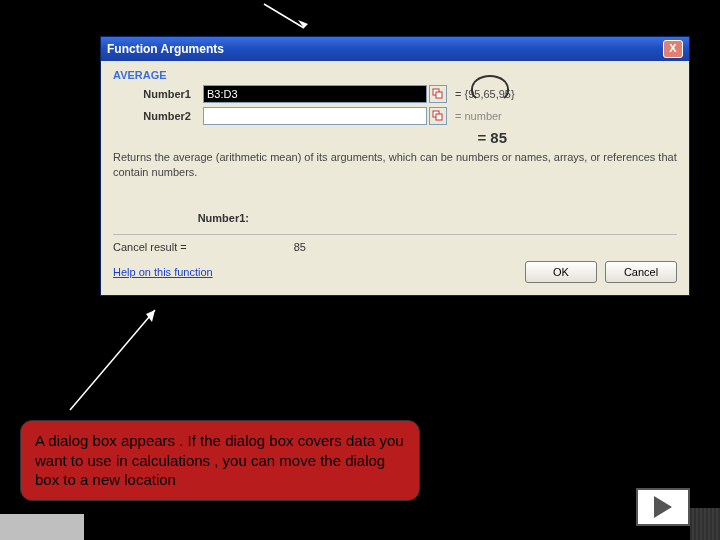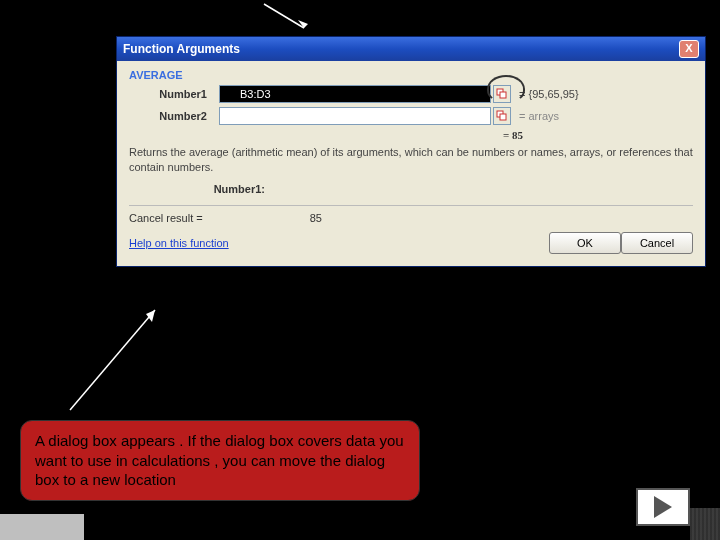--- a/index.html
+++ b/index.html
@@ -7,21 +7,21 @@
     width: 720px;
     height: 540px;
     background: #000;
     font-family: Tahoma, Arial, sans-serif;
     font-size: 11px;
     position: relative;
     overflow: hidden;
   }
   .dialog {
     position: absolute;
-    left: 116px;
+    left: 100px;
     top: 36px;
     width: 590px;
     background: #ece9d8;
     border: 1px solid #0a246a;
     box-shadow: 2px 2px 3px rgba(0,0,0,0.3);
   }
   .titlebar {
     background: linear-gradient(to bottom, #3a6ee0 0%, #1c4dc0 50%, #1a3fa0 100%);
     color: #fff;
     font-weight: bold;
@@ -63,26 +63,26 @@
     position: relative;
   }
   .arg-label {
     width: 90px;
     text-align: right;
     font-weight: bold;
     padding-right: 12px;
     font-size: 11px;
   }
   .arg-input {
-    width: 272px;
+    width: 224px;
     height: 18px;
     border: 1px solid #7f9db9;
     background: #fff;
     font-size: 11px;
-    padding: 1px 20px;
+    padding: 1px 3px;
   }
   .arg-input.sel {
     background: #000;
     color: #fff;
   }
   .collapse-btn {
     width: 18px;
     height: 18px;
     border: 1px solid #7f9db9;
     background: #ece9d8;
@@ -105,40 +105,40 @@
     height: 28px;
     border: 2px solid #333;
     border-radius: 50% 50% 45% 45%;
     border-bottom-color: transparent;
     pointer-events: none;
   }
   .eq-line {
     text-align: right;
     padding-right: 170px;
     font-weight: bold;
-    font-size: 11px;
+    font-size: 15px;
     margin: 2px 0 4px 0;
-    font-family: Liberation Serif, serif;
   }
   .desc {
     font-size: 11px;
     color: #444;
     margin-bottom: 8px;
     line-height: 1.35;
   }
   .num-desc {
     display: flex;
     font-size: 11px;
     margin-bottom: 10px;
   }
   .num-desc .lab {
     width: 140px;
     text-align: right;
     font-weight: bold;
     padding-right: 4px;
+    margin-top: 24px;
   }
   .num-desc .txt { flex: 1; line-height: 1.35; }
   .hr {
     border-top: 1px solid #bbb;
     margin: 6px 0;
   }
   .result-row {
     font-size: 11px;
     margin-bottom: 8px;
   }
@@ -147,21 +147,21 @@
     display: flex;
     justify-content: space-between;
     align-items: center;
   }
   .help-link {
     color: #1a3fd0;
     text-decoration: underline;
     font-size: 11px;
     cursor: pointer;
   }
-  .btns { display: flex; gap: 0; }
+  .btns { display: flex; gap: 8px; }
   .btn {
     min-width: 72px;
     height: 22px;
     border: 1px solid #7a7a7a;
     border-radius: 3px;
     background: linear-gradient(to bottom, #fff, #e4e2d8);
     font-size: 11px;
     cursor: pointer;
   }
   
@@ -266,21 +266,21 @@
 
     <div class="arg-row">
       <div class="arg-label">Number2</div>
       <input class="arg-input" value="" style="">
       <div class="collapse-btn">
         <svg viewBox="0 0 12 12">
             <rect x="1" y="1" width="6" height="6" fill="#fff" stroke="#c33"></rect>
             <rect x="4" y="4" width="6" height="6" fill="#fff" stroke="#c33"></rect>
           </svg>
       </div>
-      <div class="arg-result dim">= arrays</div>
+      <div class="arg-result dim">= number</div>
     </div>
 
     <div class="eq-line">= 85</div>
 
     <div class="desc">Returns the average (arithmetic mean) of its arguments, which can be numbers or names, arrays, or references that contain numbers.</div>
 
     <div class="num-desc">
       <div class="lab">Number1:</div>
     </div>
 

